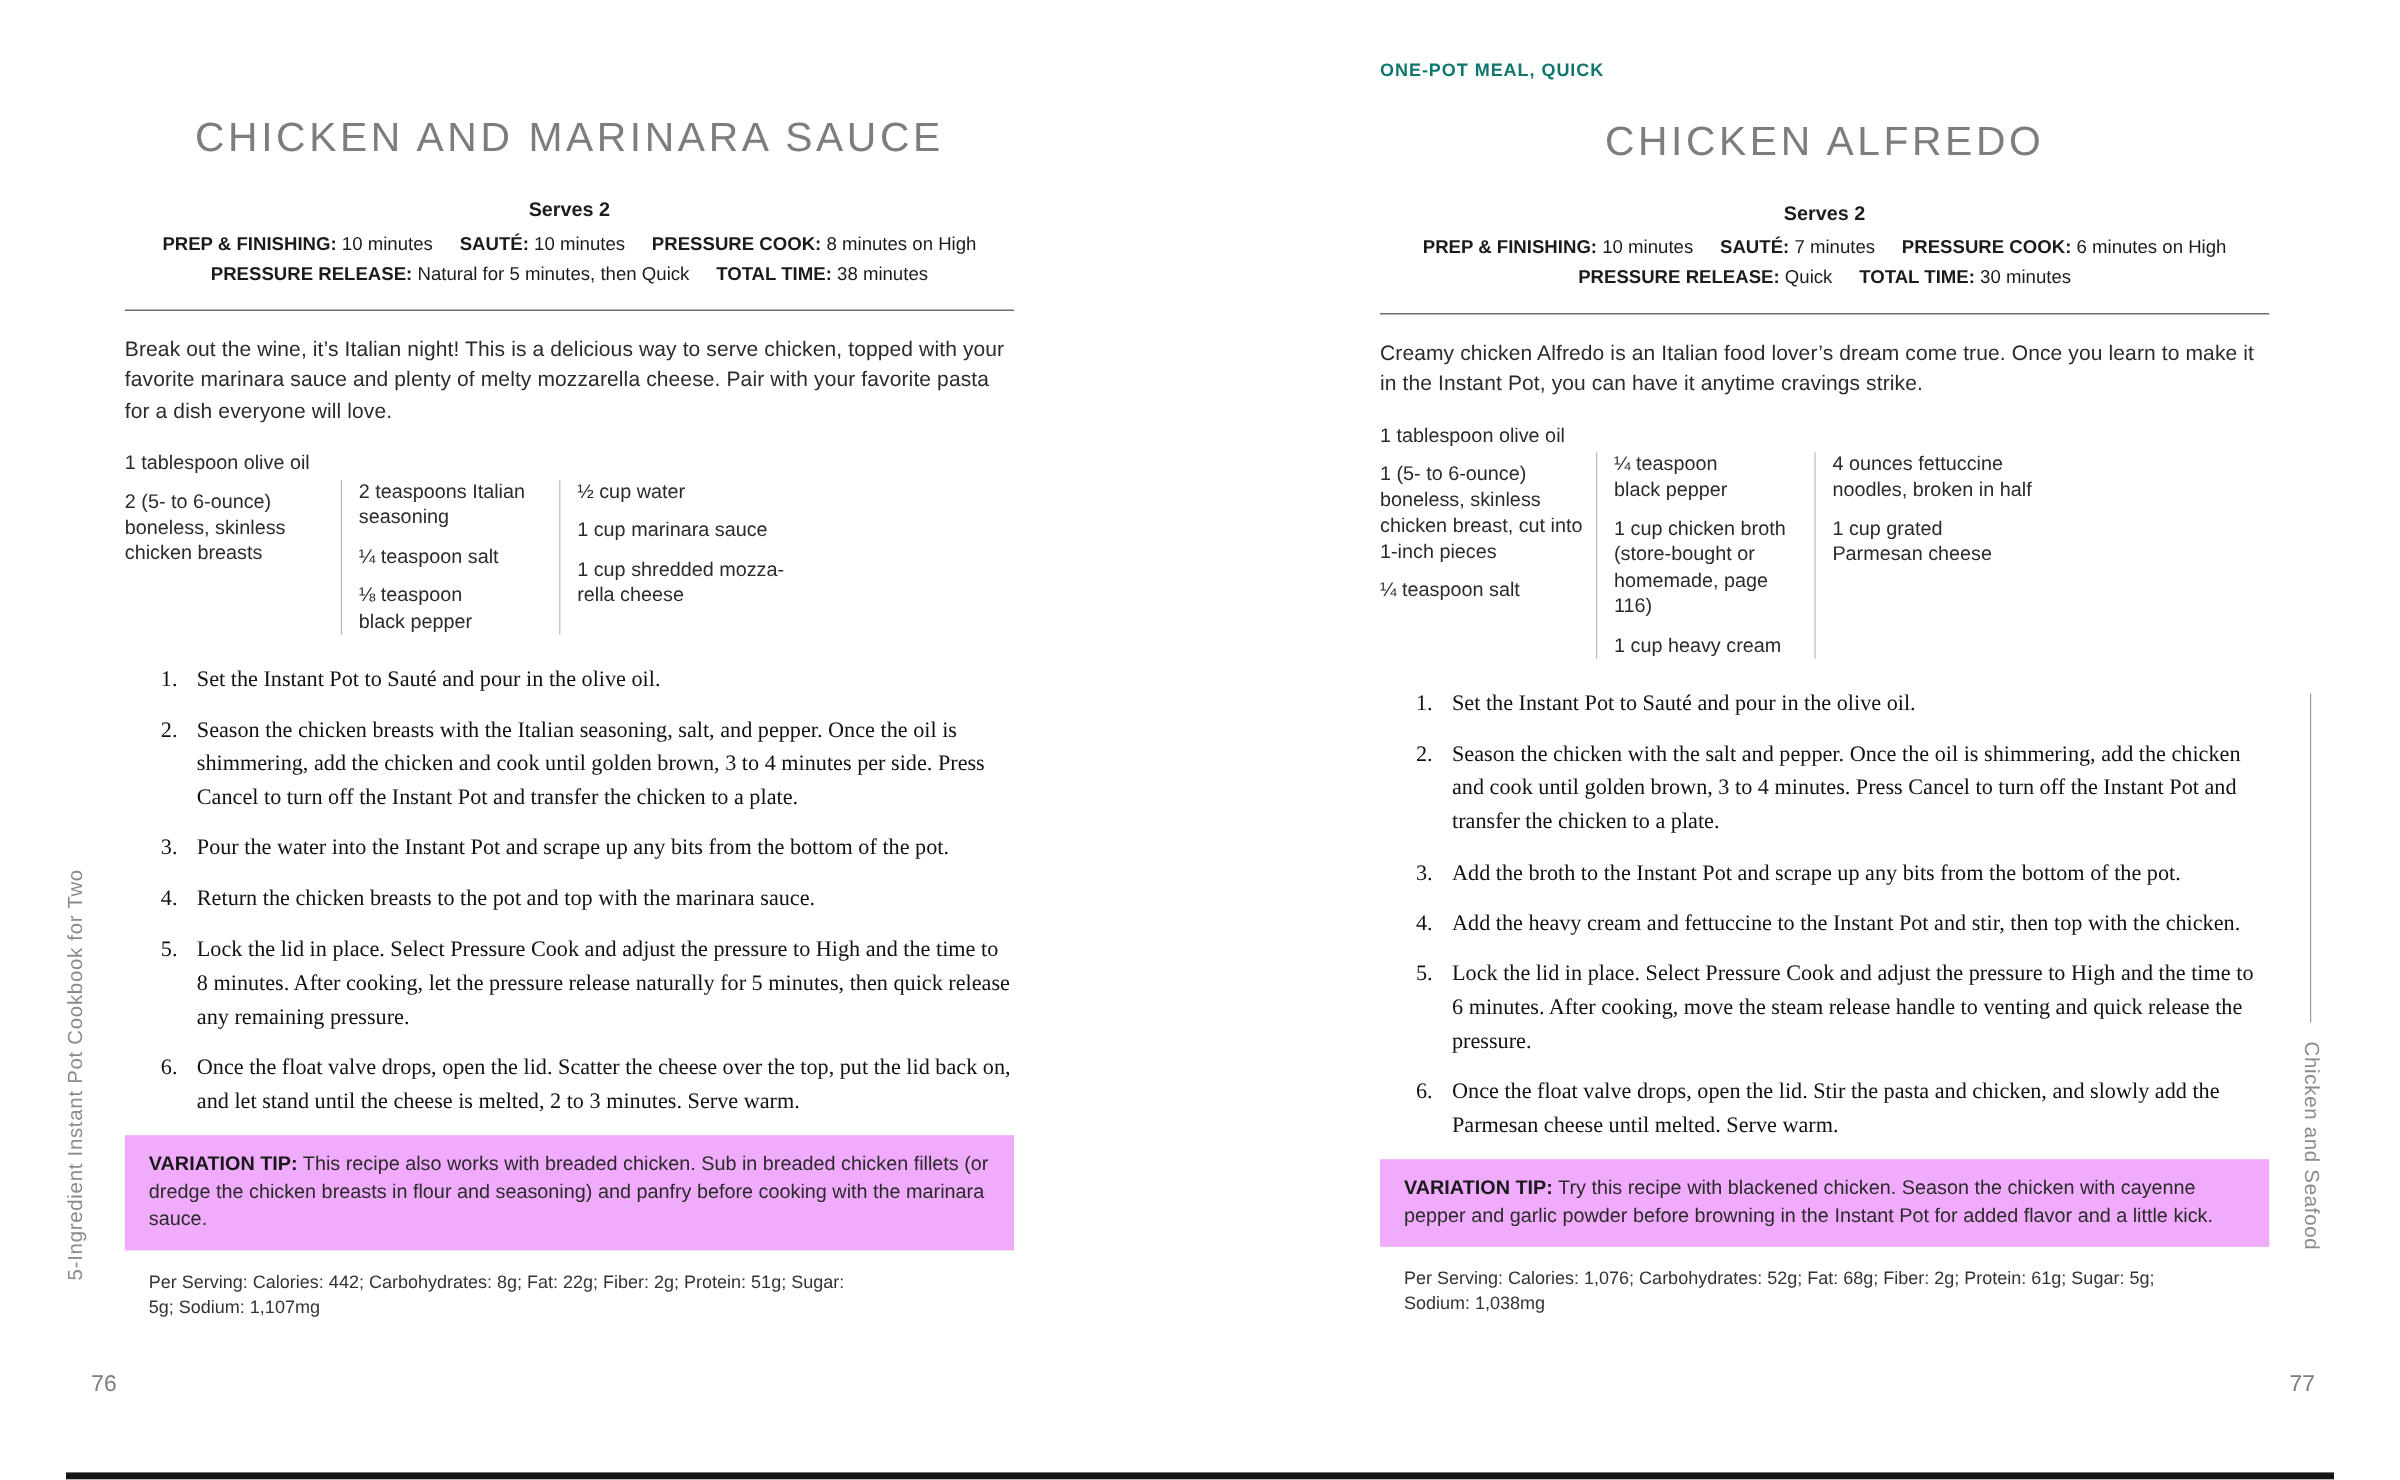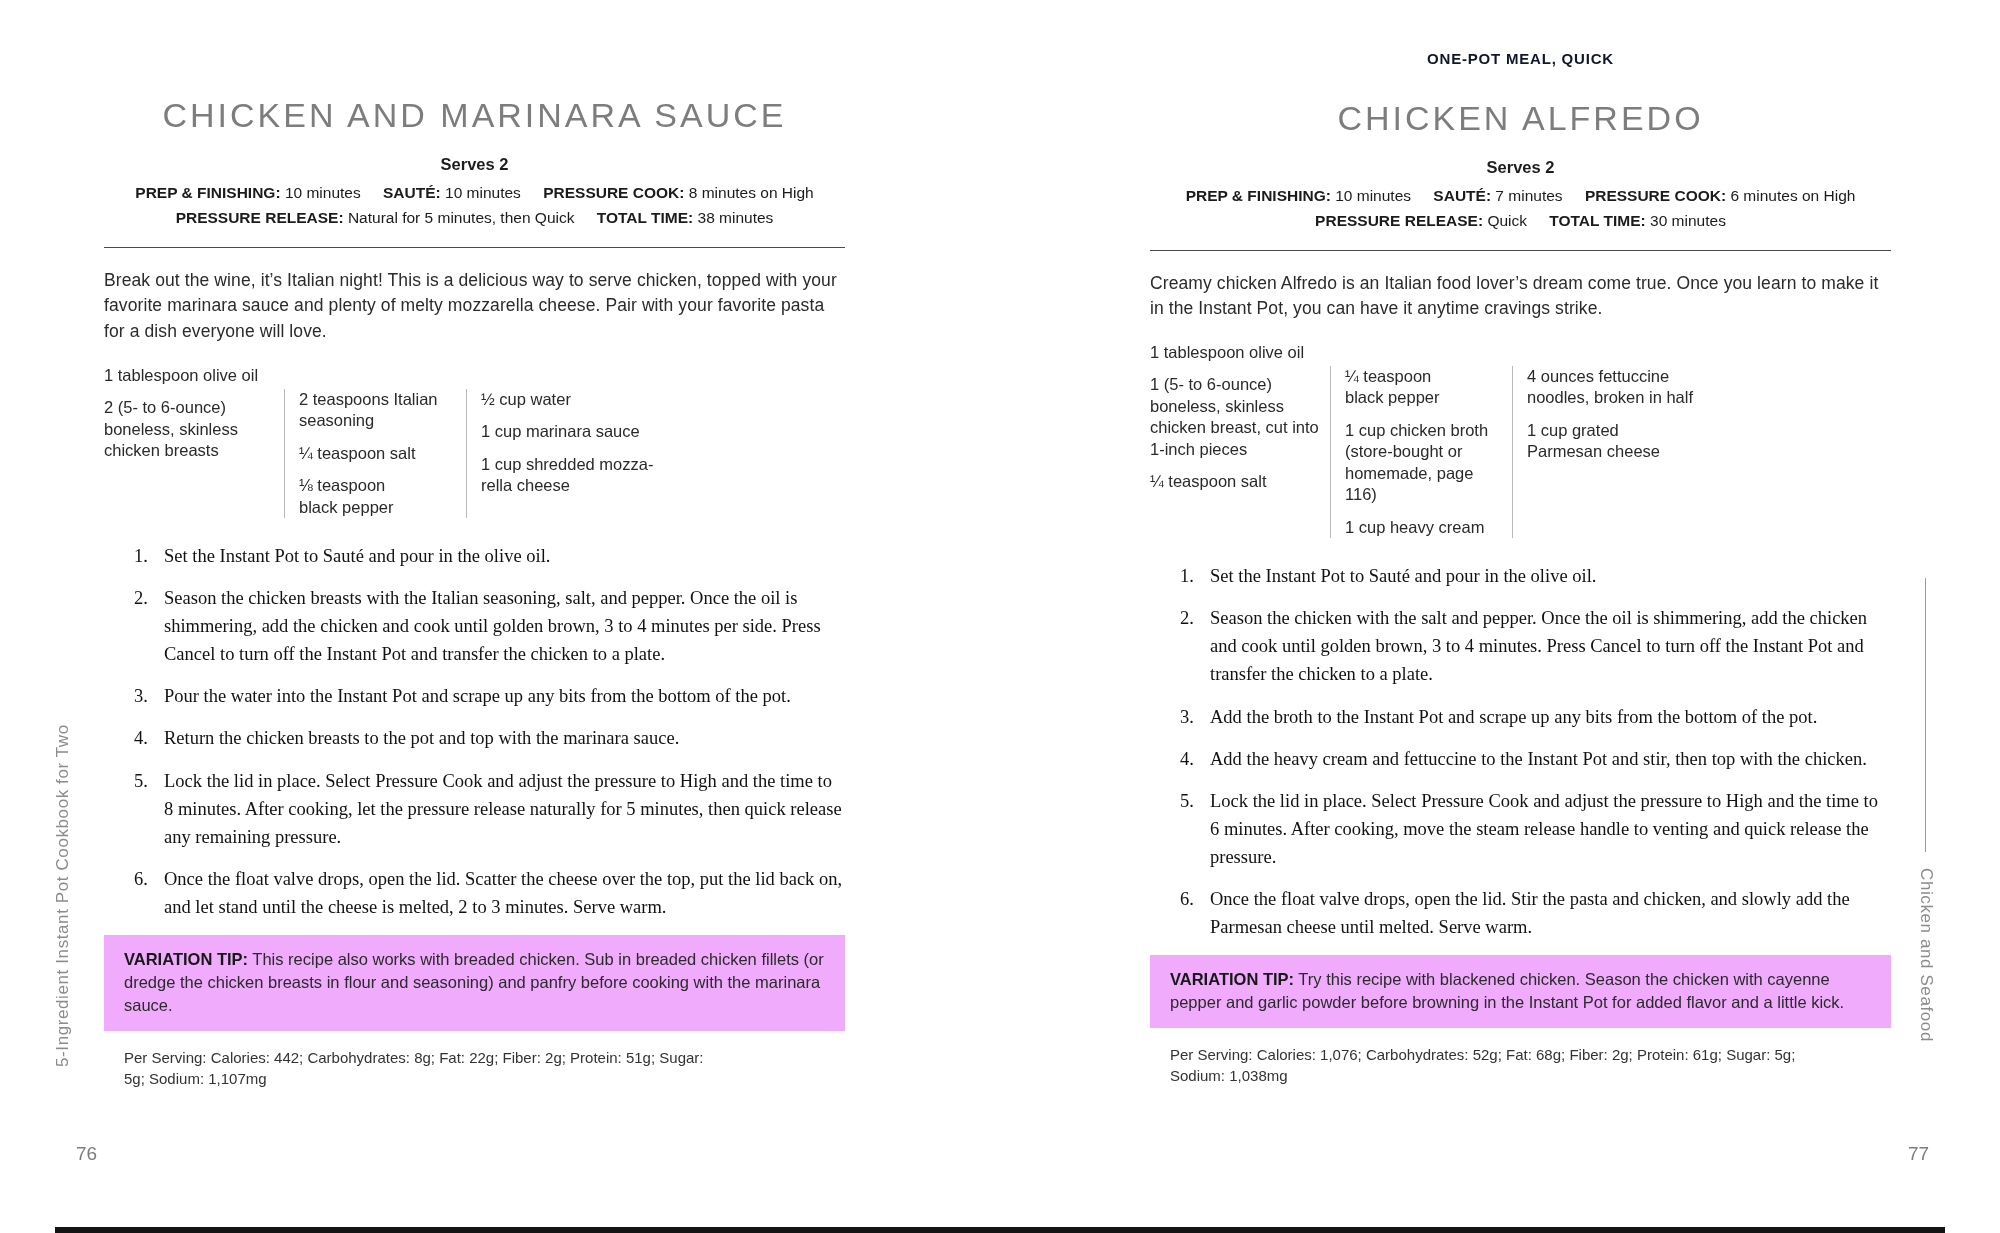--- a/index.html
+++ b/index.html
@@ -4,35 +4,35 @@
 <style>
   * { margin: 0; padding: 0; box-sizing: border-box; }
   html, body { width: 2000px; height: 1233px; background: #ffffff; overflow: hidden; }
   body { position: relative; font-family: "Liberation Sans", sans-serif; color: #1d1d1d; }
 
   .page { position: absolute; }
   .page-left  { left: 104px; top: 96px;  width: 741px; }
   .page-right { left: 1150px; top: 50px; width: 741px; }
 
   .category-tag {
-    text-align: center;
+    text-align: left;
     font-size: 15px;
     font-weight: bold;
     letter-spacing: 0.8px;
-    color: #0f172a;
+    color: #0f766e;
     margin-bottom: 32px;
   }
 
   .recipe-title {
     text-align: center;
     font-size: 34px;
     font-weight: 400;
     letter-spacing: 3px;
     color: #7d7d7d;
-    margin-bottom: 20px;
+    margin-bottom: 31px;
     white-space: nowrap;
   }
 
   .serves {
     text-align: center;
     font-size: 16.5px;
     font-weight: bold;
     margin-bottom: 7px;
   }
 

